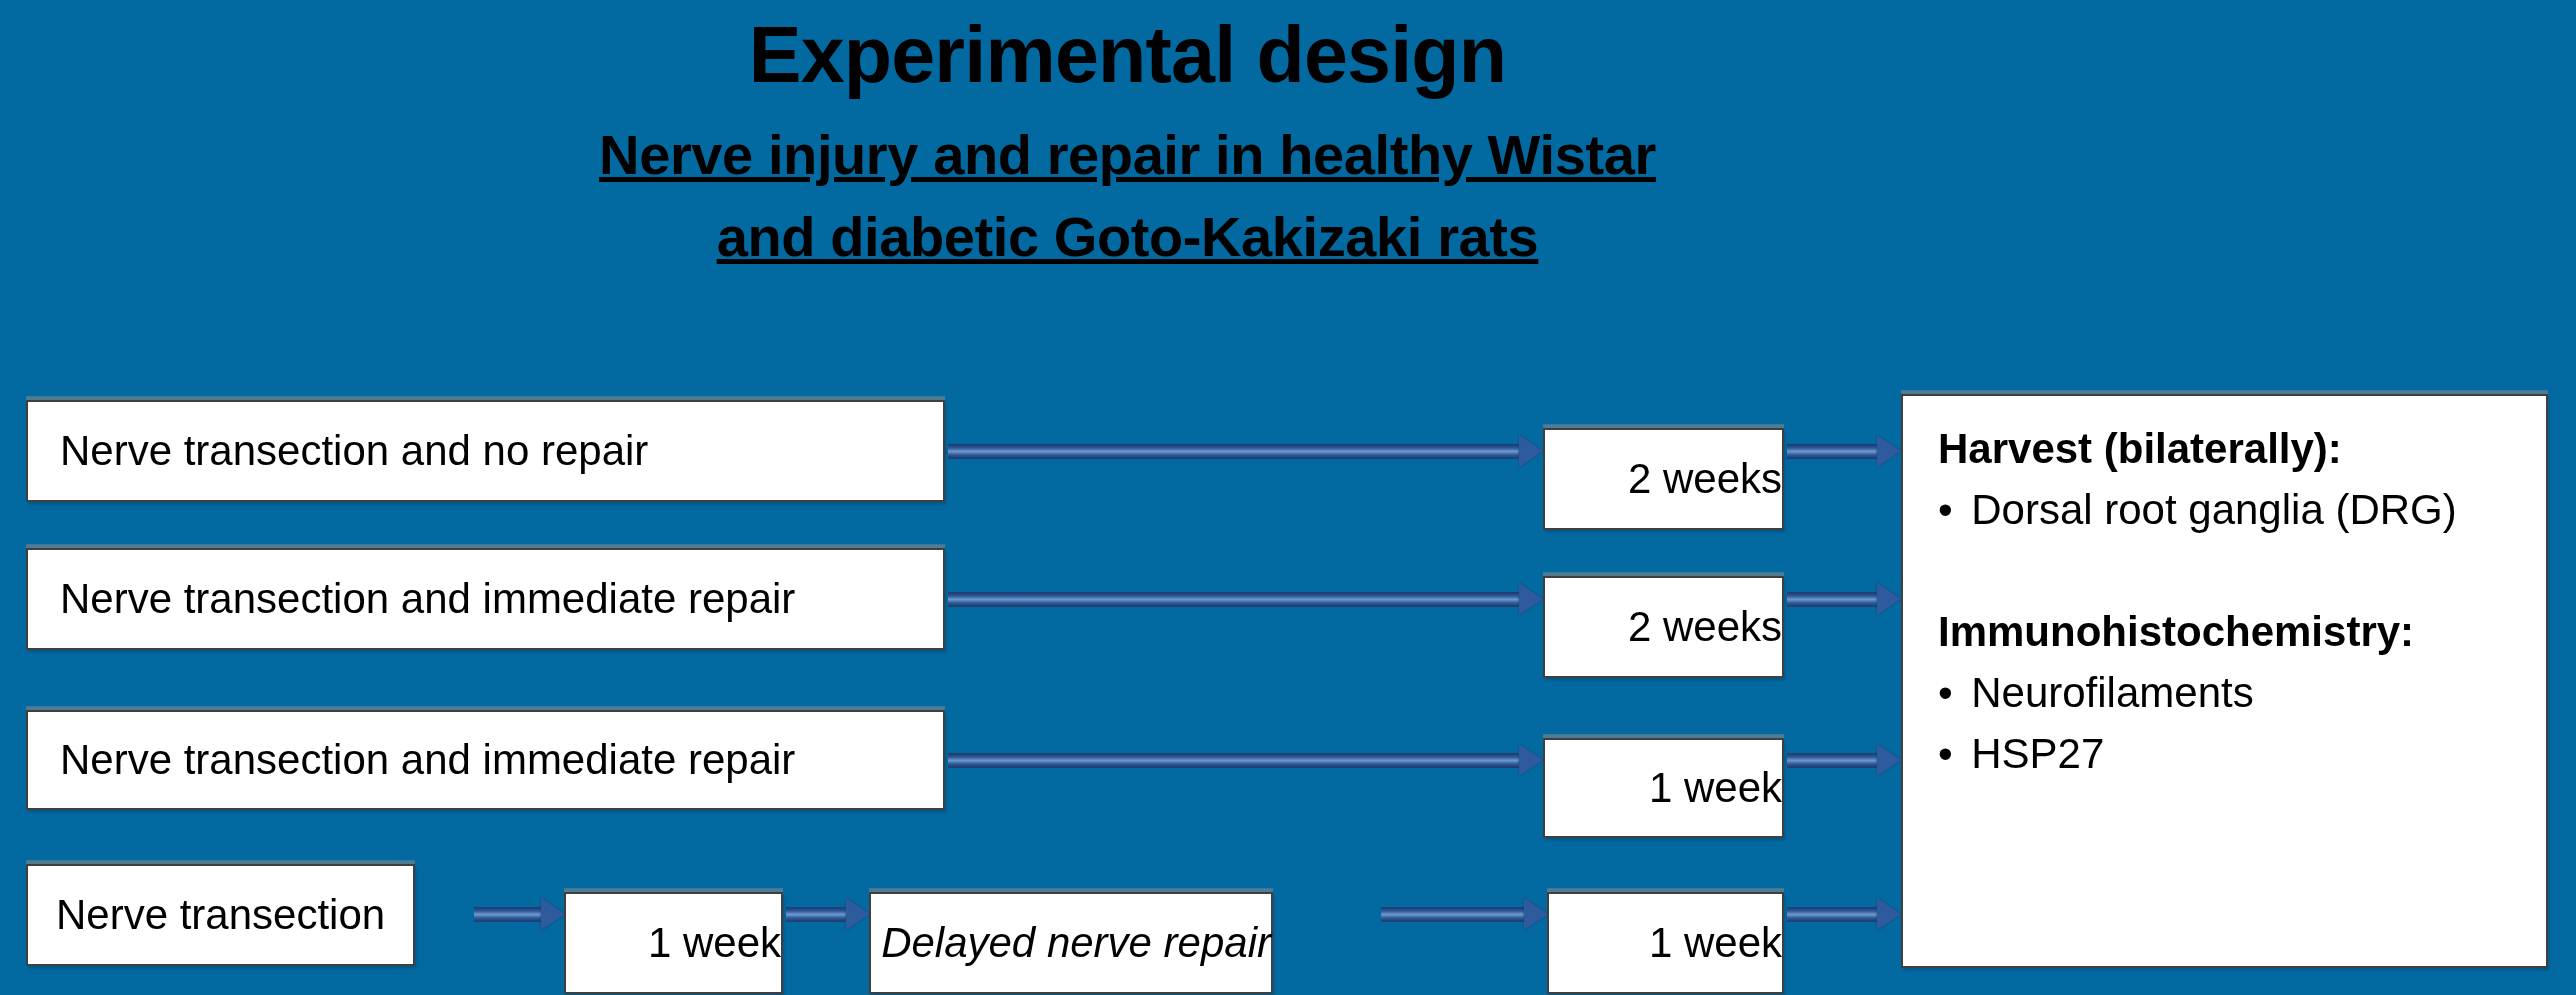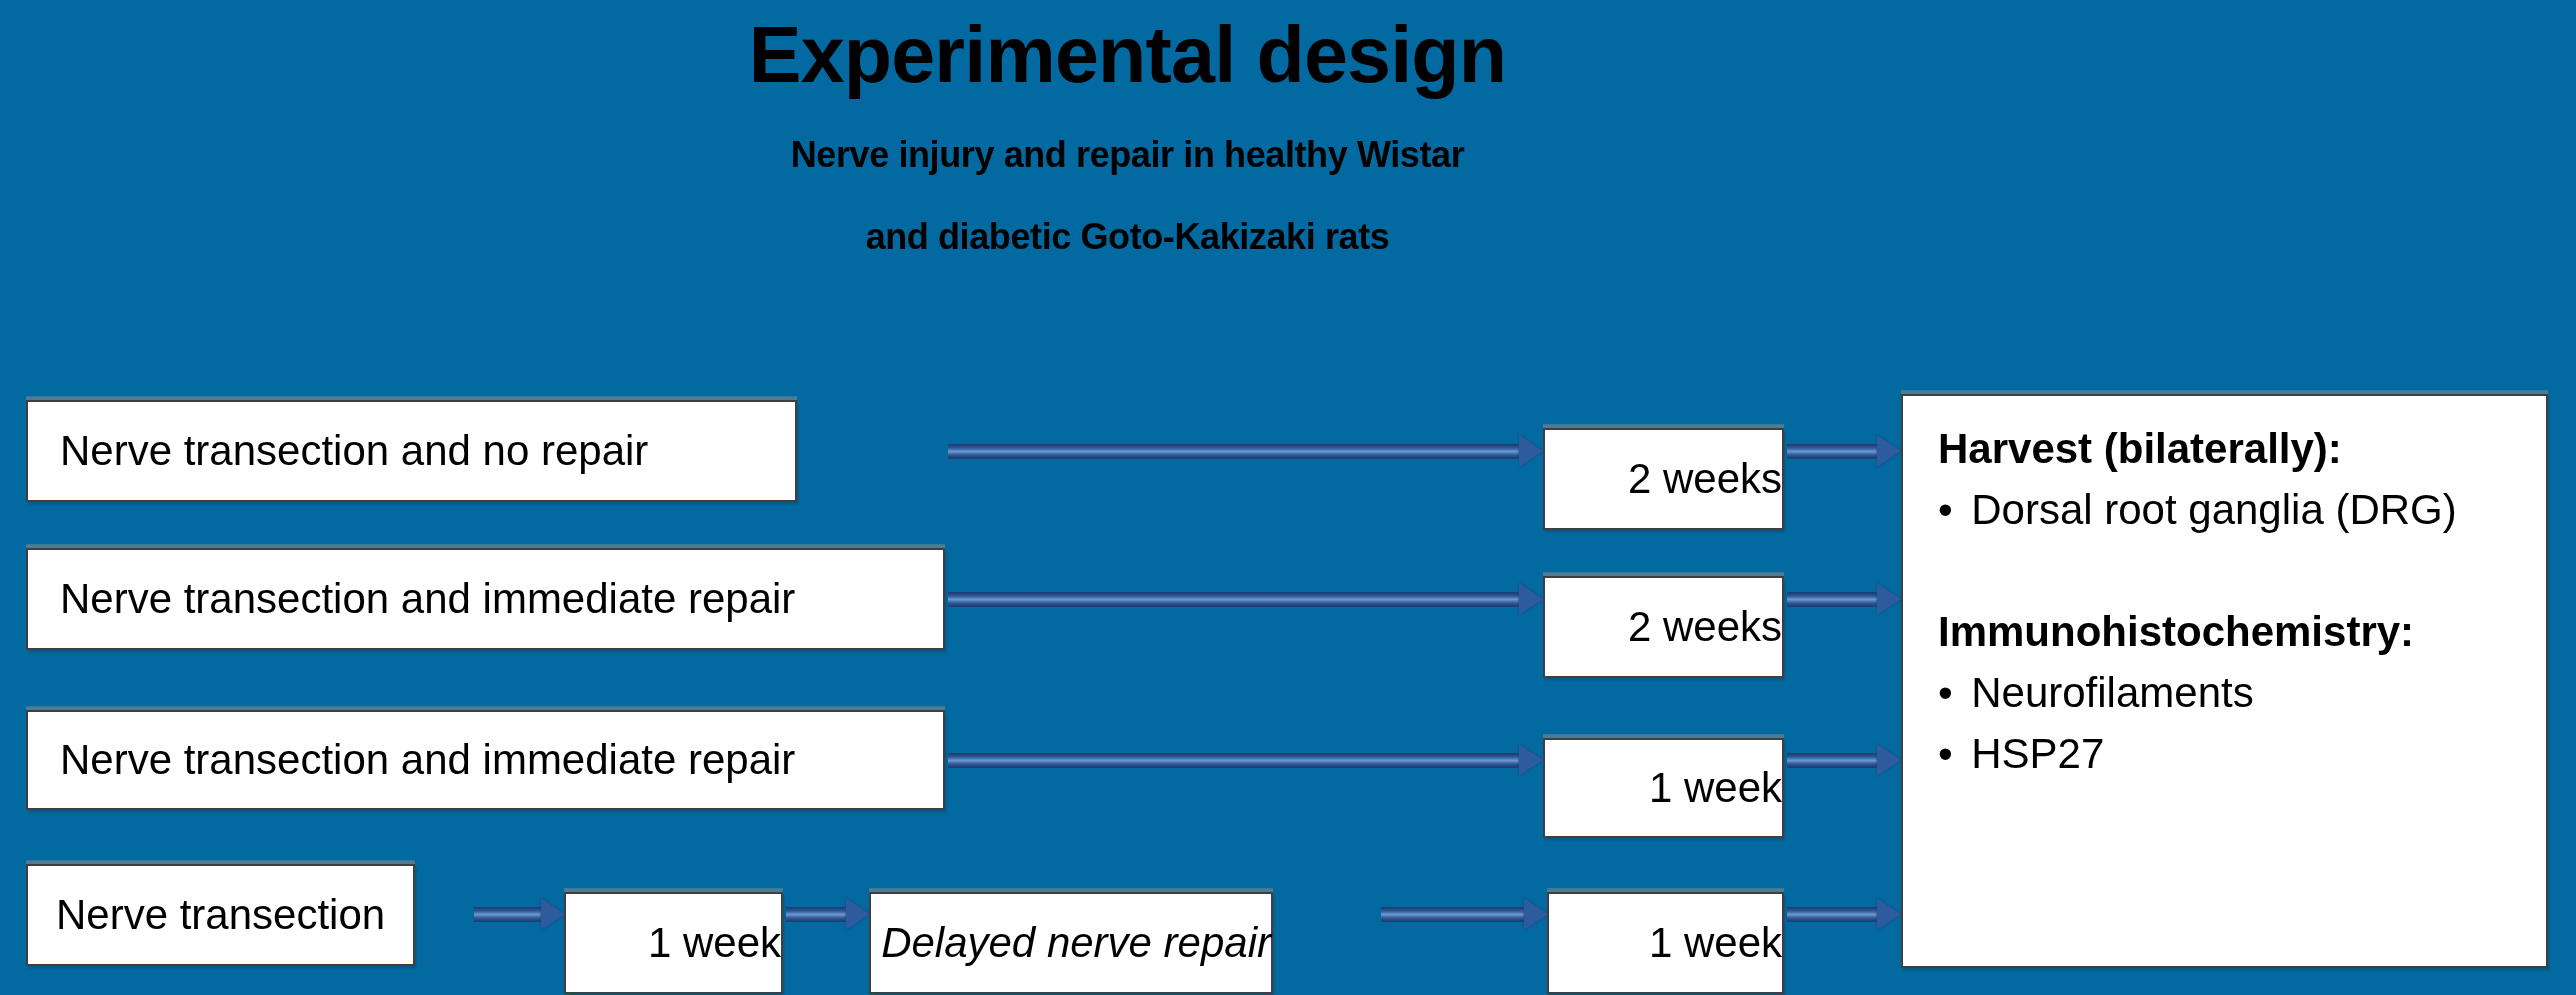--- a/index.html
+++ b/index.html
@@ -16,21 +16,21 @@
     color:#000;
     overflow:hidden;
   }
 
   
   .titles{position:absolute;left:0;top:9.2px;width:2255px;text-align:center;}
   .titles h1{
     margin:0;font-size:79px;line-height:91px;font-weight:bold;letter-spacing:-0.8px;
   }
   .subtitle{
-    margin-top:14px;font-size:36px;line-height:82px;font-weight:bold;letter-spacing:-0.4px;
+    margin-top:14px;font-size:56px;line-height:82px;font-weight:bold;letter-spacing:-0.4px;text-decoration:underline;
   }
 
   
   .box{
     position:absolute;
     background:#fff;
     border:2.3px solid var(--box-border);
     box-shadow:0 -3.8px 0 rgba(140,140,140,0.55), 2.3px 3.1px 2.3px rgba(0,0,0,0.15);
     display:flex;align-items:center;
     font-size:42px;
@@ -81,21 +81,21 @@
 <div class="canvas">
 
   <div class="titles">
     <h1>Experimental design</h1>
     <div class="subtitle">
       <div>Nerve injury and repair in healthy Wistar</div>
       <div>and diabetic Goto-Kakizaki rats</div>
     </div>
   </div>
 
-  <div class="box left-align" style="left:26px;top:400px;width:771px;height:102px;">
+  <div class="box left-align" style="left:26px;top:400px;width:919px;height:102px;">
     <span>Nerve transection and no repair</span>
   </div>
   <div class="arrow" style="left:948px;top:434px;width:593px;">
     <div class="shaft"></div>
     <div class="head"></div>
   </div>
   <div class="box center" style="left:1543px;top:400px;width:241px;height:102px;">
     <span>2 weeks</span>
   </div>
   <div class="arrow" style="left:1787px;top:434px;width:112px;">

